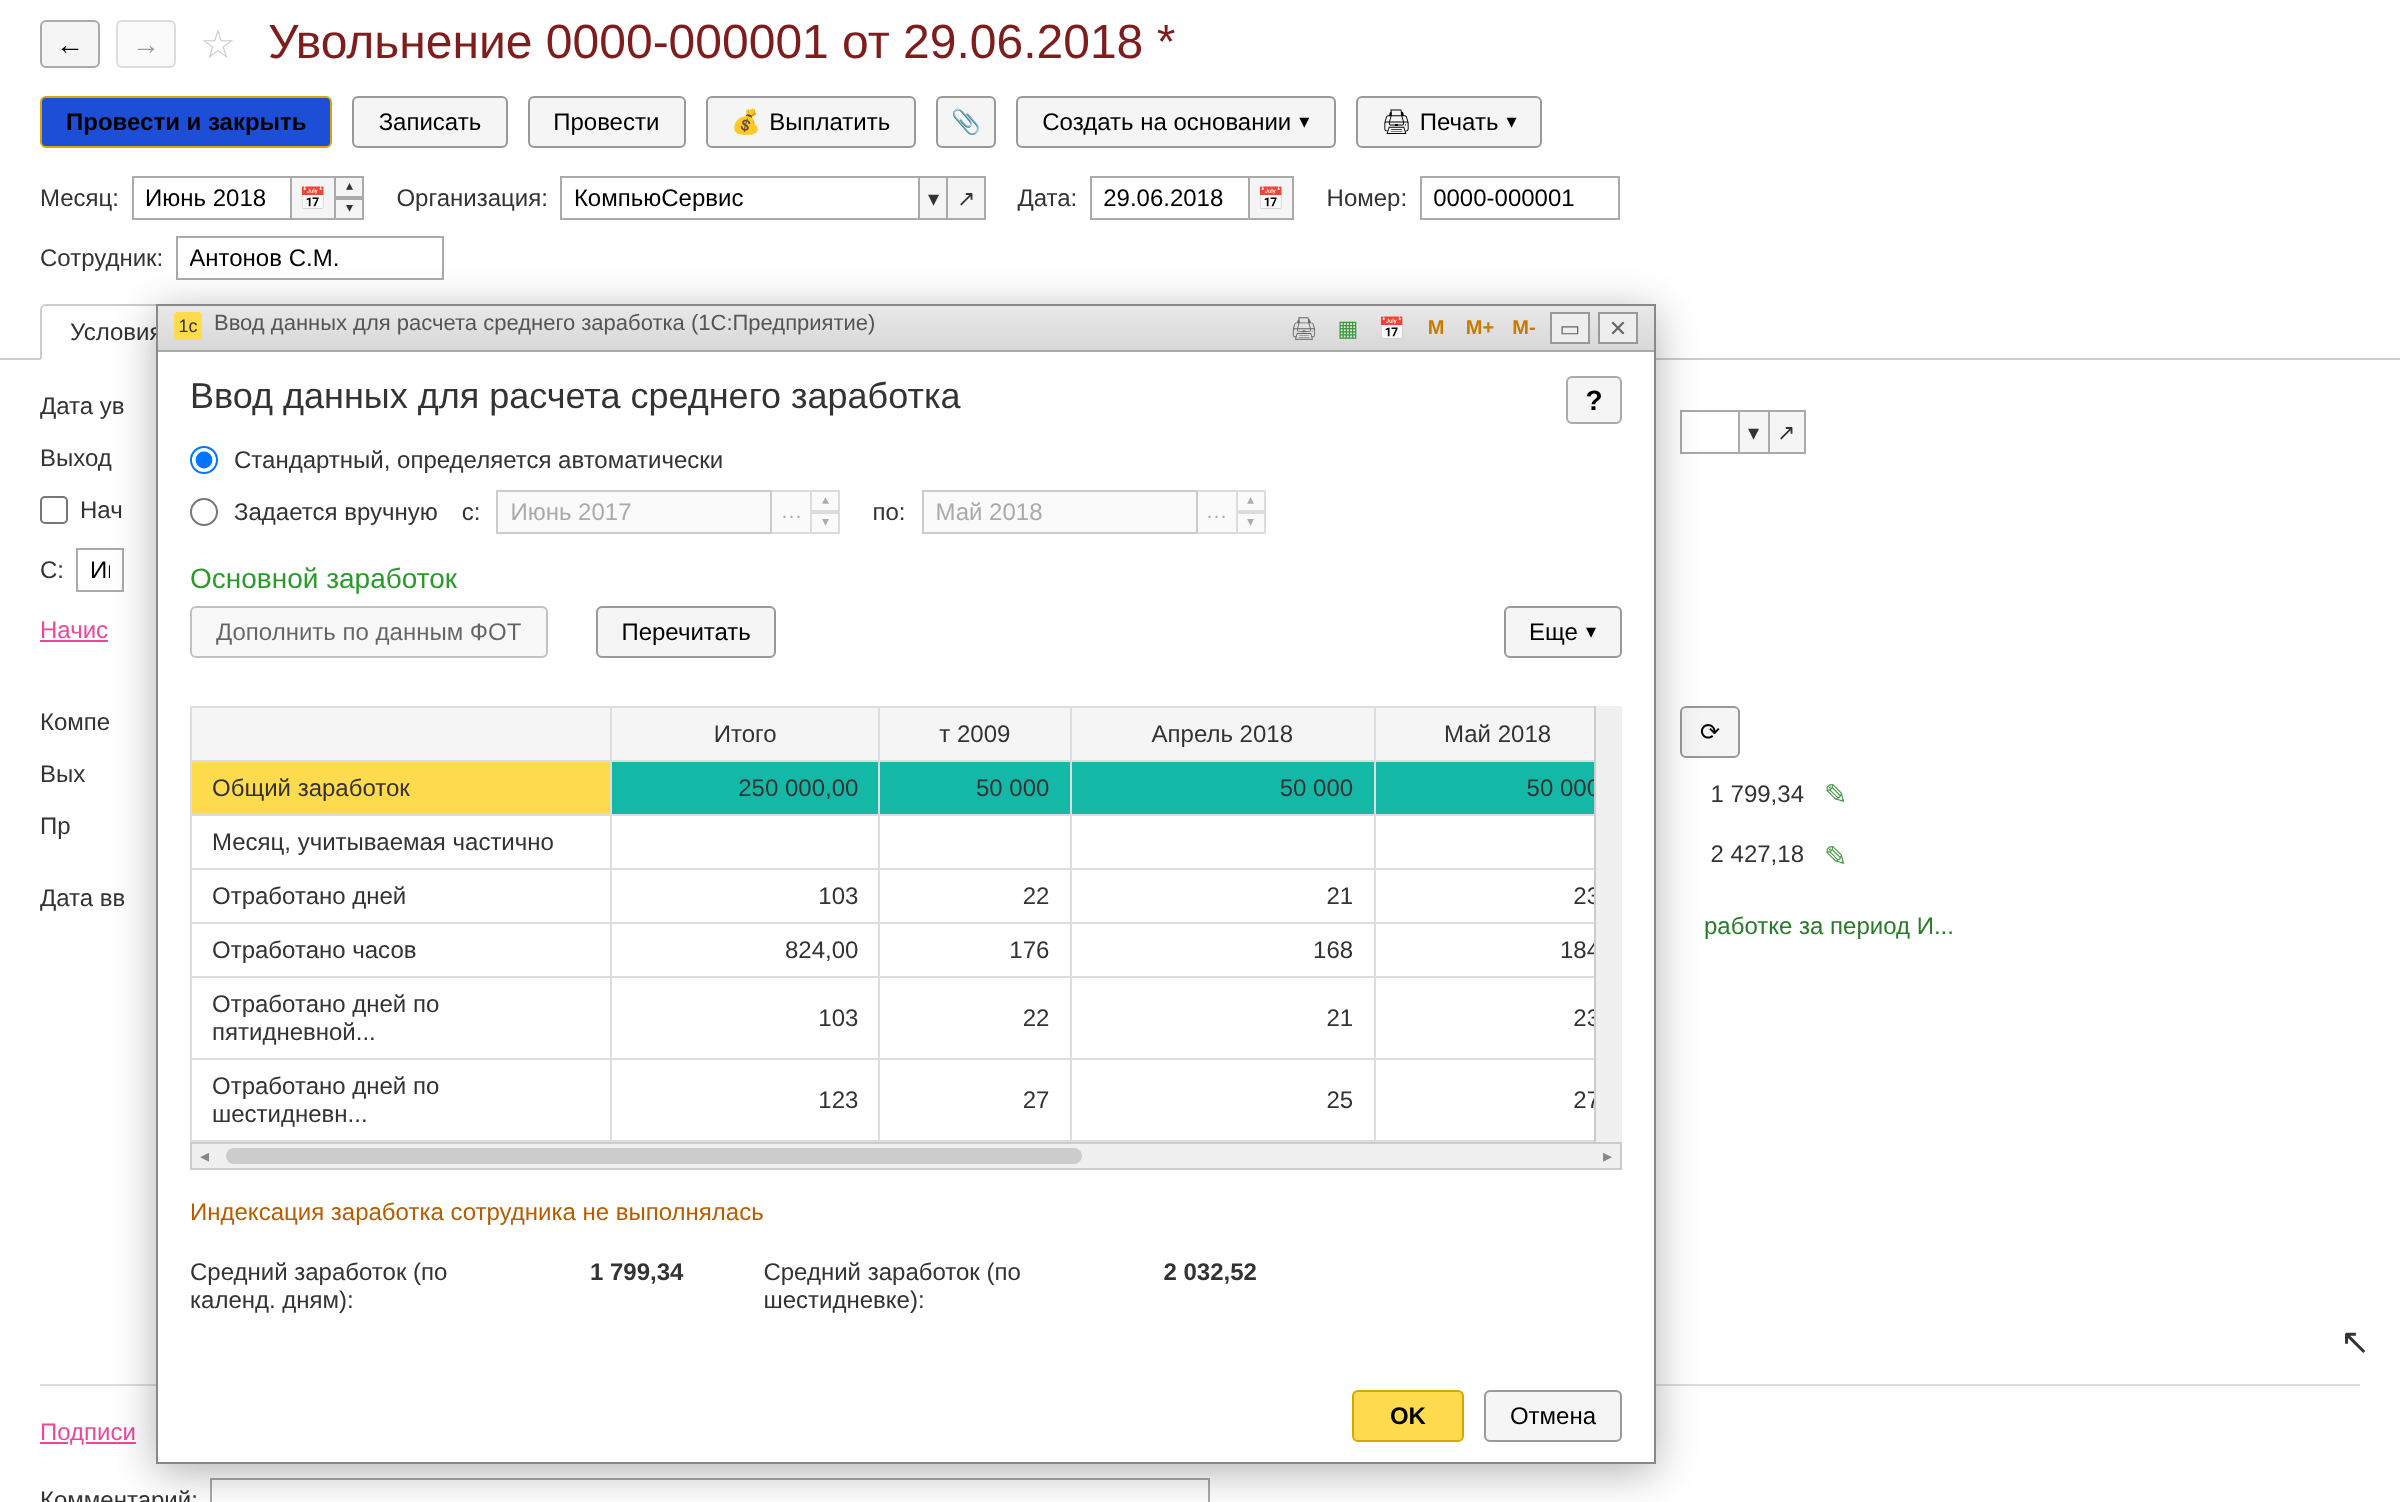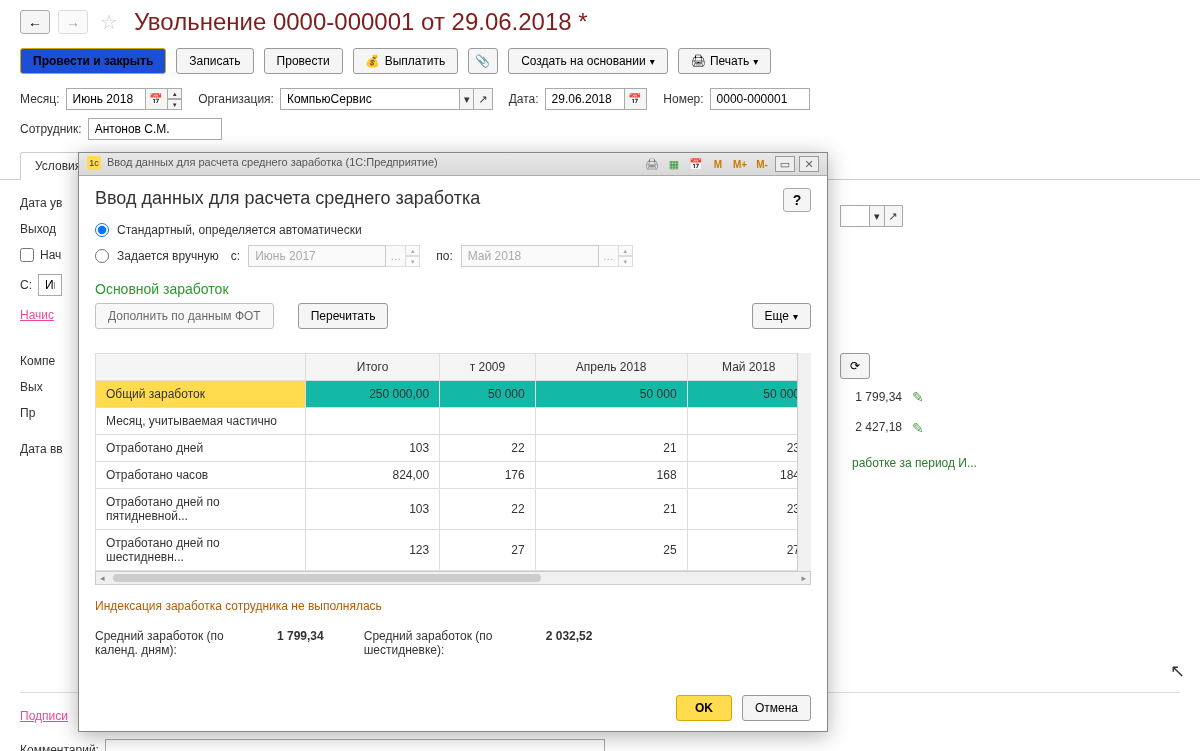--- a/index.html
+++ b/index.html
@@ -73,21 +73,21 @@
 .data-table tr.highlight td { background: #14b8a6; }
 .data-table tr.highlight td.label-cell { background: #ffdb4d; }
 .table-wrap { position: relative; }
 .table-scroll-v { position: absolute; right: 0; top: 0; bottom: 0; width: 14px; background: #f0f0f0; border-left: 1px solid #ccc; }
 .table-scroll-h { height: 14px; background: #f0f0f0; border: 1px solid #ccc; margin-top: 0; display: flex; align-items: center; }
 .scroll-thumb { background: #ccc; border-radius: 6px; height: 8px; margin: 0 4px; }
 
 .index-note { color: #b85c00; font-size: 12px; margin: 14px 0; }
 
 .avg-row { display: flex; gap: 40px; margin: 16px 0; }
-.avg-item { display: flex; gap: 12px; align-items: flex-start; }
+.avg-item { display: flex; gap: 30px; align-items: flex-start; }
 .avg-label { max-width: 170px; }
 .avg-value { font-weight: bold; }
 
 .modal-footer { display: flex; justify-content: flex-end; gap: 10px; padding: 10px 16px; border-top: none; }
 .btn-ok { background: #ffdb4d; border-color: #d4a800; font-weight: bold; padding: 5px 18px; }
 
 
 .behind-right { position: absolute; left: 840px; }
 
 .cursor-icon { position: absolute; left: 1170px; top: 660px; font-size: 18px; }

